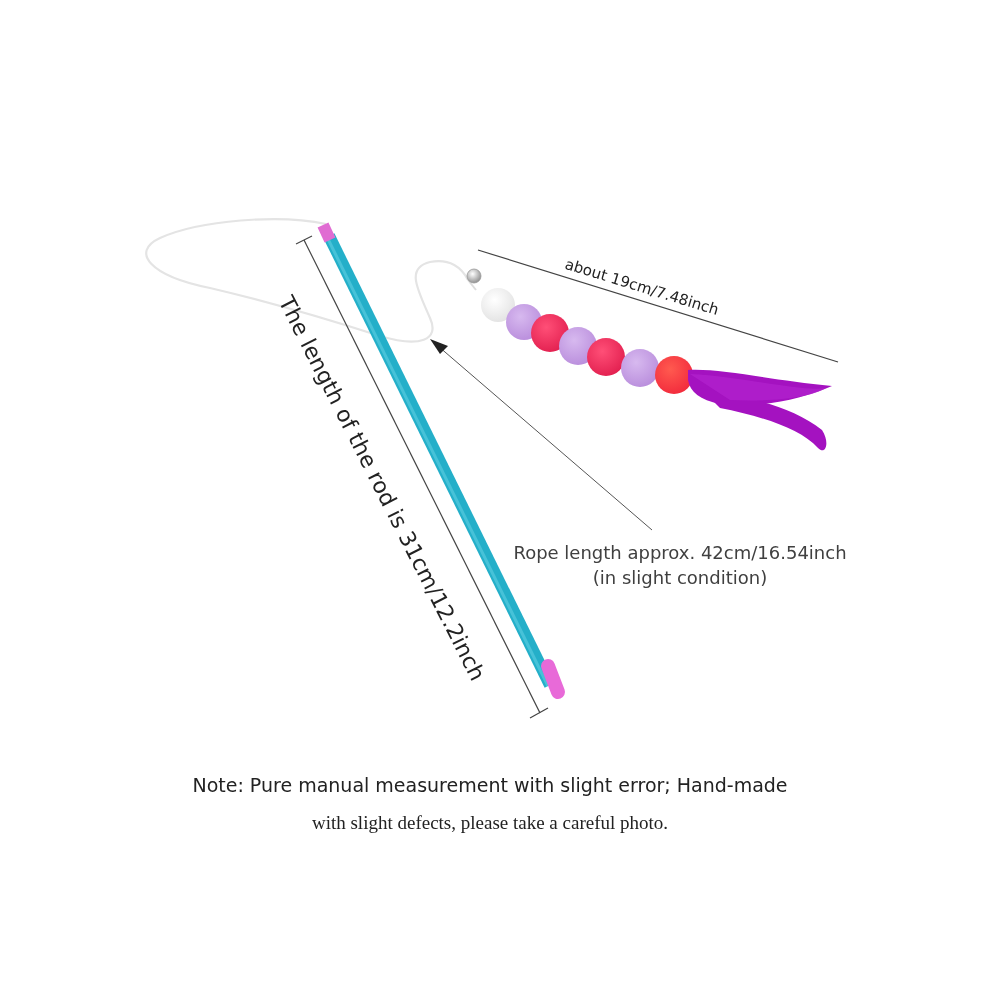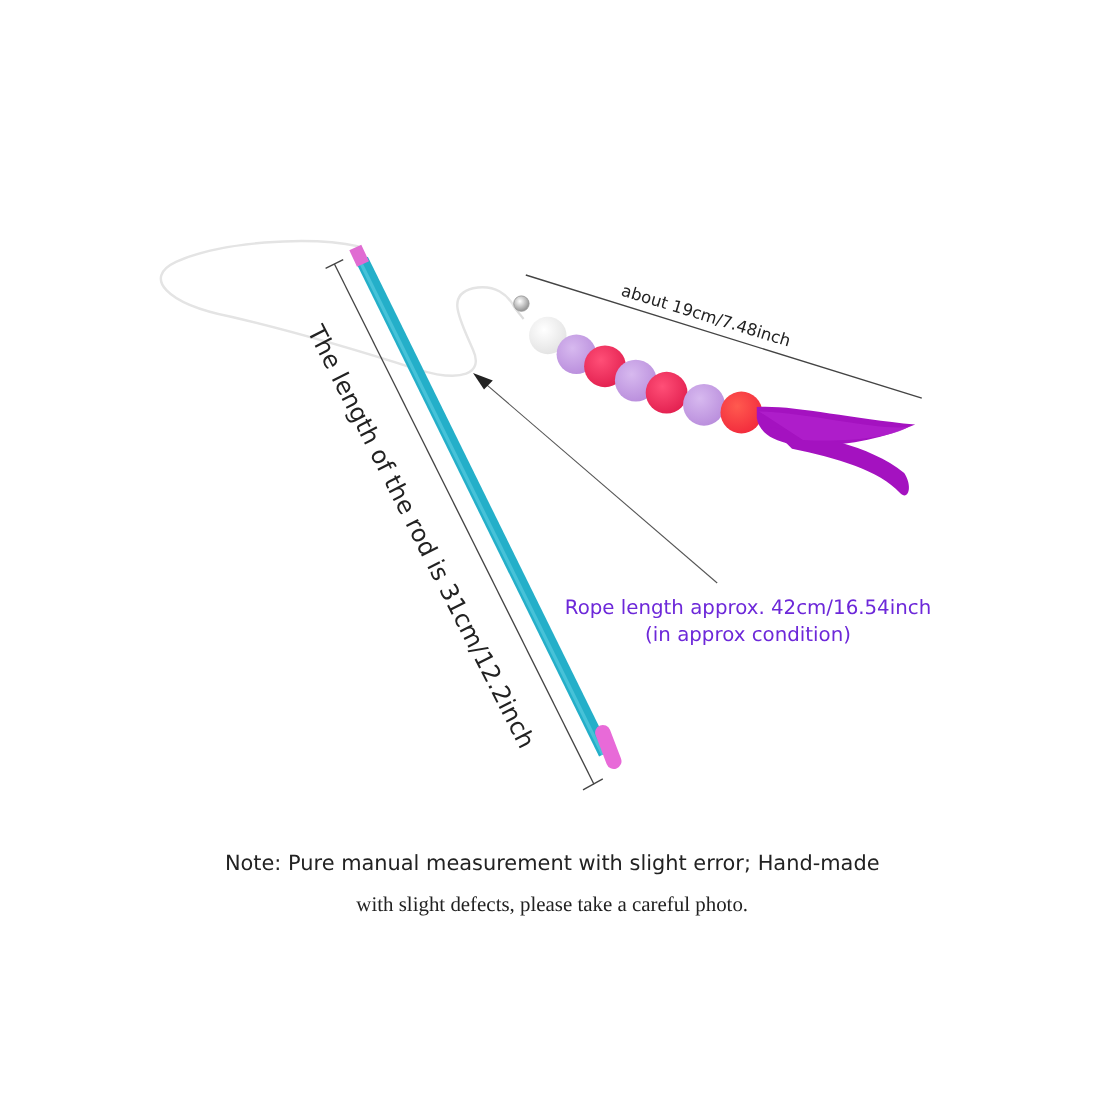--- a/index.html
+++ b/index.html
@@ -8,25 +8,25 @@
     .label { position: absolute; color: #333333; white-space: nowrap; }
     .feather-label {
       left: 568px; top: 255px; font-size: 15px; color: #222;
       transform-origin: 0 0; transform: rotate(17deg);
     }
     .rod-label {
       left: 296px; top: 292px; font-size: 22px; color: #222;
       transform-origin: 0 0; transform: rotate(63deg);
     }
     .rope-label {
-      left: 505px; top: 540px; font-size: 18px; color: #6d28d9; text-align: center; width: 350px;
+      left: 505px; top: 540px; font-size: 18px; color: #404040; text-align: center; width: 350px;
       line-height: 25px;
     }
     .note {
-      left: 0; width: 980px; text-align: center; font-size: 19px; color: #222; line-height: 40px; padding-left: 12px;
+      left: 0; width: 980px; text-align: center; font-size: 19px; color: #222; line-height: 40px;
     }
     .note.l1 { top: 765px; }
     .note.l2 { top: 803px; font-family: Liberation Serif, serif; }
   </style>
 </head>
 <body>
 
 <svg id="canvas" viewBox="0 0 1000 1000" xmlns="http://www.w3.org/2000/svg">
   <defs>
     <radialGradient id="gWhite" cx="40%" cy="35%" r="70%">
@@ -94,16 +94,16 @@
   <g>
     <line x1="652" y1="530" x2="438" y2="346" stroke="#555" stroke-width="1"></line>
     <polygon points="430,339 448,346 440,354" fill="#222"></polygon>
   </g>
 </svg>
 
 <div class="label feather-label">about 19cm/7.48inch</div>
 <div class="label rod-label">The length of the rod is 31cm/12.2inch</div>
 <div class="label rope-label">
   <div>Rope length approx. 42cm/16.54inch</div>
-  <div>(in approx condition)</div>
+  <div>(in slight condition)</div>
 </div>
 <div class="label note l1">Note: Pure manual measurement with slight error; Hand-made</div>
 <div class="label note l2">with slight defects, please take a careful photo.</div>
 
 </body></html>

